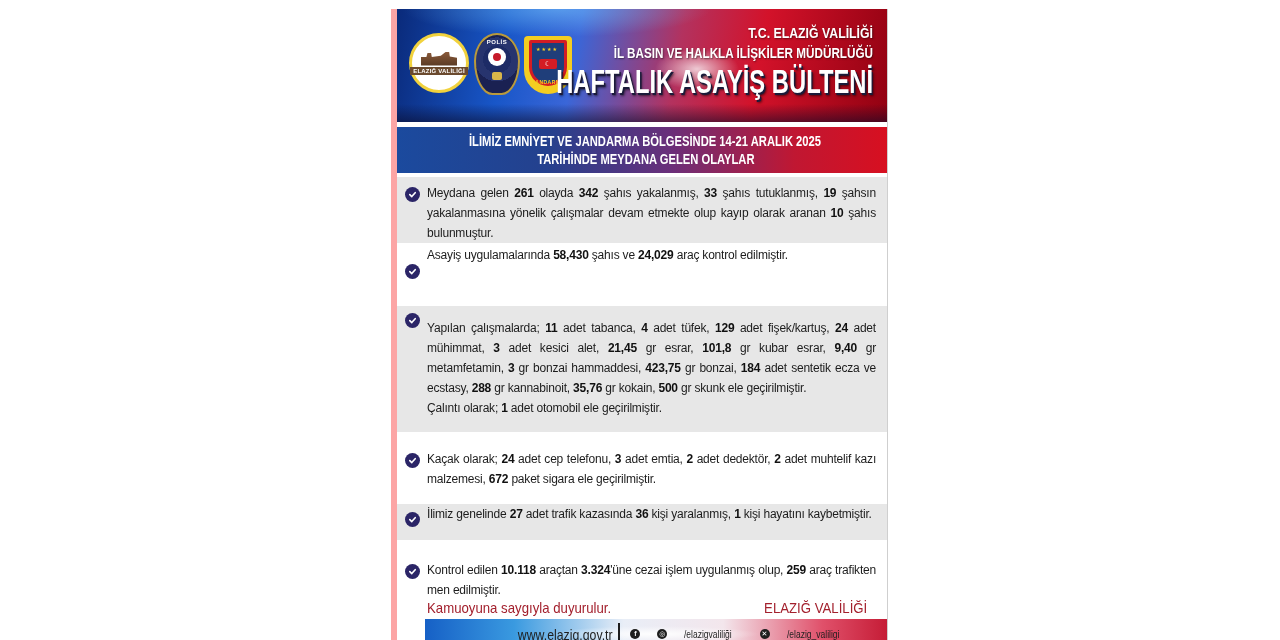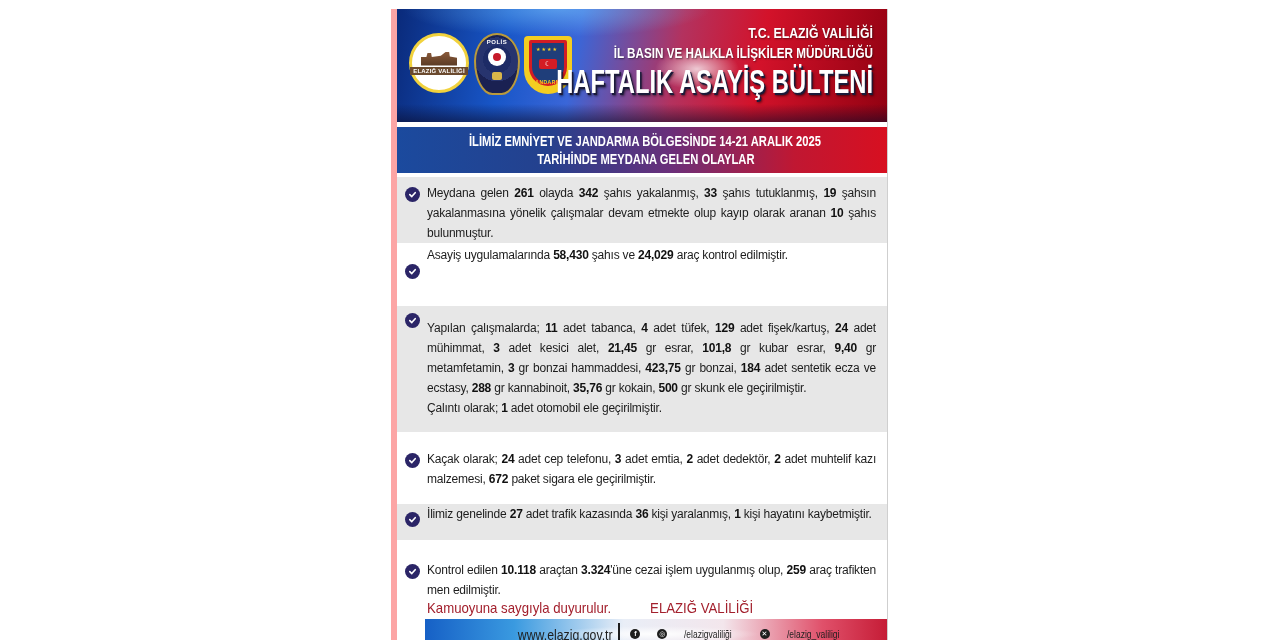--- a/index.html
+++ b/index.html
@@ -120,21 +120,21 @@
     .i3 .check { top: 7px; }
     .i4 { height: 72px; padding-top: 17px; }
     .i4 .check { top: 21px; }
     .i5 { height: 36px; }
     .i5 .check { top: 8px; }
     .i6 { height: 75px; padding-top: 20px; }
     .i6 .check { top: 24px; }
 
     .signoff {
       position: absolute; left: 0; top: 588px; width: 497px; height: 22px;
-      display: flex; justify-content: flex-start; padding: 0 27px 0 30px;
+      display: flex; justify-content: space-between; padding: 0 27px 0 30px;
       color: #a3202d; font-size: 15px; line-height: 22px;
     }
     .signoff span { display: inline-block; transform: scaleX(0.88); transform-origin: left; white-space: nowrap; }
     .signoff span.r { transform-origin: right; }
 
     
     .footer {
       position: absolute; left: 0; top: 610px; width: 497px; height: 30px;
       background:
         radial-gradient(ellipse 130px 10px at 230px 15px, rgba(255,255,255,0.95), rgba(255,255,255,0) 80%),

